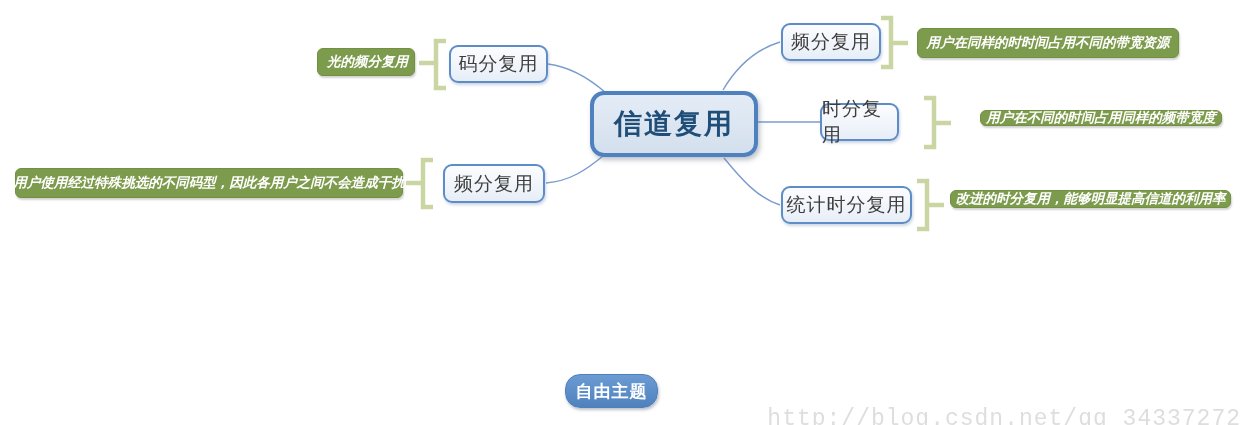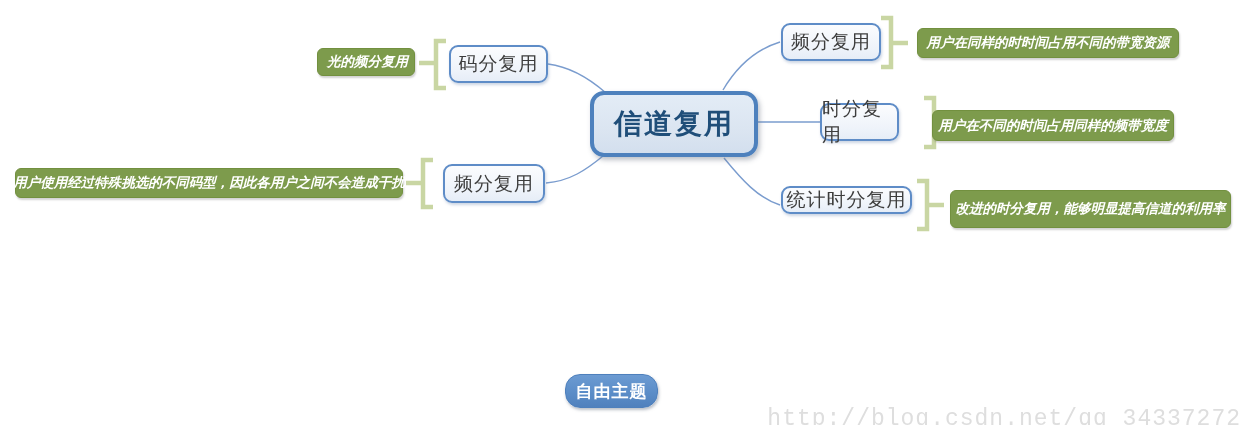--- a/index.html
+++ b/index.html
@@ -108,28 +108,28 @@
   <div class="node node-branch" style="left:781px;top:23px;width:100px;height:38px;">
     <span>频分复用</span>
   </div>
   <div class="note" style="left:917px;top:28px;width:262px;height:30px;">
     <span>用户在同样的时时间占用不同的带宽资源</span>
   </div>
 
   <div class="node node-branch" style="left:820px;top:103px;width:79px;height:38px;">
     <span>时分复用</span>
   </div>
-  <div class="note" style="left:932px;top:110px;width:242px;height:31px;font-family:Liberation Serif, serif;">
+  <div class="note" style="left:980px;top:110px;width:242px;height:16px;font-family:Liberation Serif, serif;">
     <span>用户在不同的时间占用同样的频带宽度</span>
   </div>
 
-  <div class="node node-branch" style="left:781px;top:186px;width:131px;height:28px;">
+  <div class="node node-branch" style="left:781px;top:186px;width:131px;height:38px;">
     <span>统计时分复用</span>
   </div>
-  <div class="note" style="left:950px;top:190px;width:281px;height:38px;">
+  <div class="note" style="left:950px;top:190px;width:281px;height:18px;">
     <span>改进的时分复用，能够明显提高信道的利用率</span>
   </div>
 
   <div class="node node-floating" style="left:565px;top:374px;width:93px;height:34px;">
     <span>自由主题</span>
   </div>
 
   <div class="watermark">http://blog.csdn.net/qq_34337272</div>
 
 </div>

